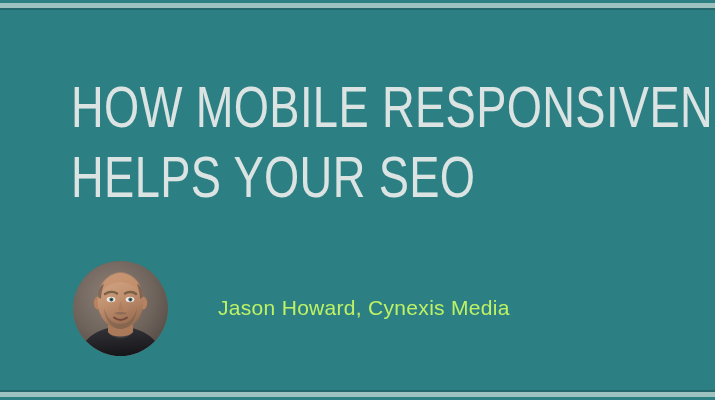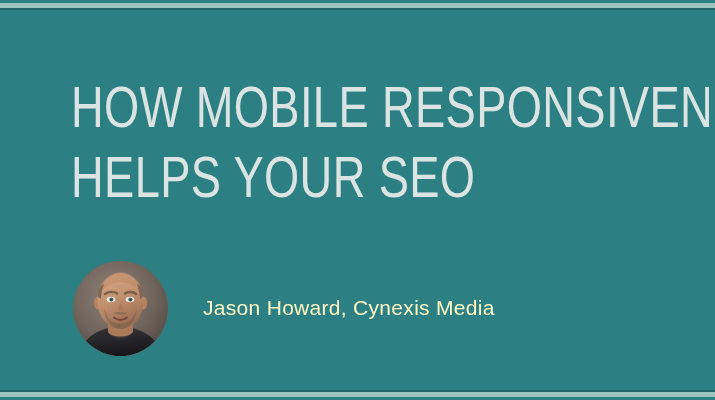--- a/index.html
+++ b/index.html
@@ -85,26 +85,26 @@
     background: #6c625c;
   }
 
   #avatar svg {
     display: block;
     width: 95px;
     height: 95px;
   }
 
   #author-name {
-    margin-left: 35px;
+    margin-left: 50px;
     font-family: "Liberation Sans", "DejaVu Sans", sans-serif;
     font-size: 21px;
     font-weight: 400;
     letter-spacing: 0.3px;
-    color: #fef9c3;
+    color: #bef264;
     white-space: nowrap;
   }
 </style>
 </head>
 <body>
 
 <div id="slide">
 
   <div class="edge-band" id="band-top">
     <div class="band-outer"></div>

